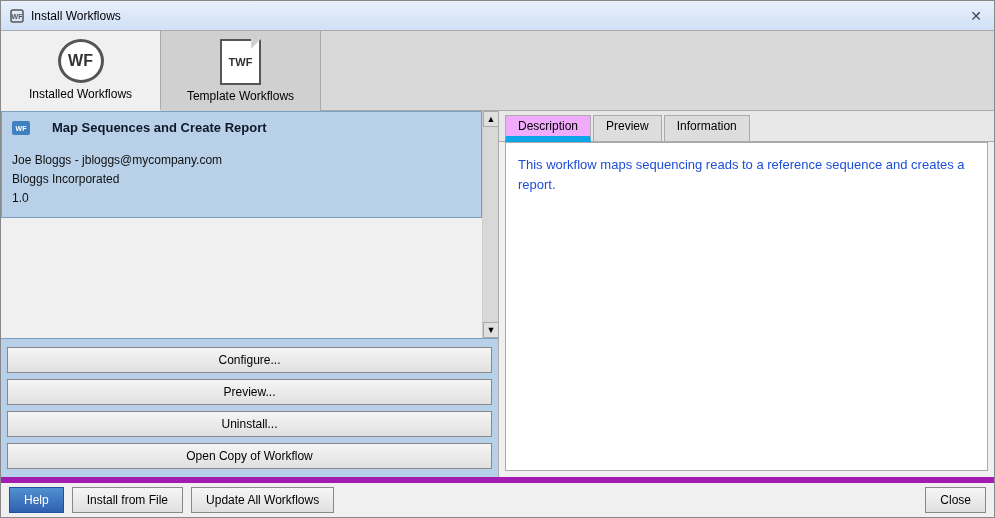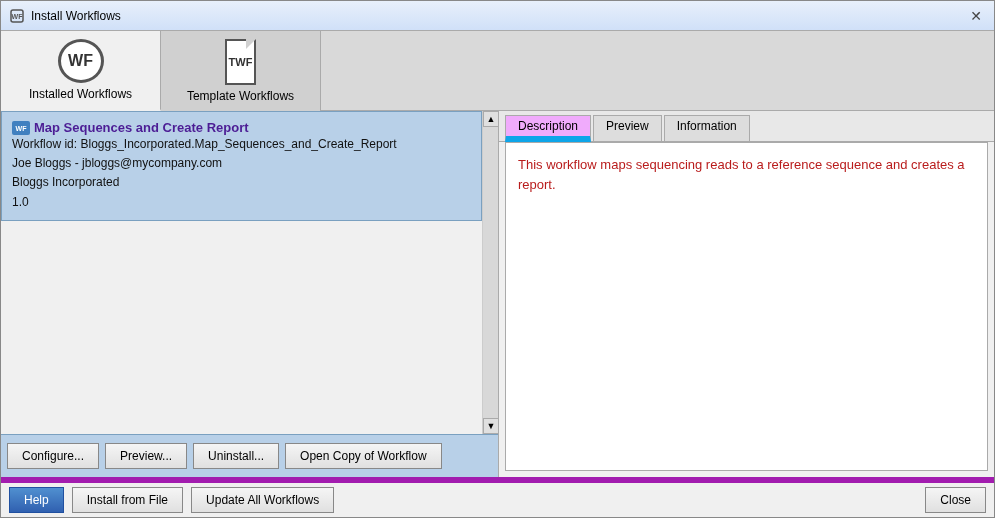--- a/index.html
+++ b/index.html
@@ -89,21 +89,21 @@
       border: 3px solid #555;
       display: flex;
       align-items: center;
       justify-content: center;
       font-size: 16px;
       font-weight: bold;
       color: #333;
       background: white;
     }
     .tab-icon-twf {
-      width: 31px;
+      width: 41px;
       height: 46px;
       border: 2px solid #555;
       display: flex;
       align-items: center;
       justify-content: center;
       font-size: 11px;
       font-weight: bold;
       color: #333;
       background: white;
       position: relative;
@@ -144,44 +144,45 @@
     .workflow-item {
       padding: 8px 10px;
       cursor: pointer;
       background: #b8d0e8;
       border: 1px solid #7aa0c0;
       margin: 0;
     }
     .workflow-item-title {
       font-weight: bold;
       font-size: 13px;
-      color: #4c1d95;
-      display: flex;
-      align-items: center;
-      gap: 4px;
-      margin-bottom: 0;
+      color: #0f172a;
+      display: flex;
+      align-items: center;
+      gap: 22px;
+      margin-bottom: 16px;
     }
     .workflow-icon {
       width: 18px;
       height: 14px;
       display: inline-flex;
       align-items: center;
       justify-content: center;
     }
     .workflow-item-detail {
       font-size: 12px;
       color: #111;
       line-height: 1.6;
     }
     .workflow-buttons {
       padding: 8px 6px;
       display: flex;
       gap: 6px;
       background: #b8d0e8;
       border-top: 1px solid #7aa0c0;
+      flex-direction: column;
     }
     .scrollbar-btn {
       width: 16px;
       height: 16px;
       background: #e0e0e0;
       border: 1px solid #aaa;
       display: flex;
       align-items: center;
       justify-content: center;
       font-size: 9px;
@@ -223,21 +224,21 @@
       z-index: 2;
     }
     .right-content {
       flex: 1;
       padding: 12px;
       background: #fff;
       border: 1px solid #aaa;
       margin: 0 6px 6px 6px;
       overflow-y: auto;
       font-size: 13px;
-      color: #b91c1c;
+      color: #1d4ed8;
       line-height: 1.5;
     }
 
     
     .bottom-bar {
       height: 40px;
       background: #f0f0f0;
       border-top: 6px solid #a21caf;
       display: flex;
       align-items: center;
@@ -331,24 +332,20 @@
               <div class="workflow-item-title">
                 <span class="workflow-icon">
                   <svg width="18" height="14" viewBox="0 0 18 14">
                     <rect x="0" y="0" width="18" height="14" rx="2" fill="#4080c0"></rect>
                     <text x="9" y="10" text-anchor="middle" font-size="7" fill="white" font-weight="bold">WF</text>
                   </svg>
                 </span>
                 <span>Map Sequences and Create Report</span>
               </div>
               <div class="workflow-item-detail">
-                <div>
-                  <span>Workflow id:</span>
-                  <span>Bloggs_Incorporated.Map_Sequences_and_Create_Report</span>
-                </div>
                 <div>Joe Bloggs - jbloggs@mycompany.com</div>
                 <div>Bloggs Incorporated</div>
                 <div>1.0</div>
               </div>
             </div>
           </div>
           <div class="left-scrollbar">
             <div class="scrollbar-btn">▲</div>
             <div class="scrollbar-track"></div>
             <div class="scrollbar-btn">▼</div>

